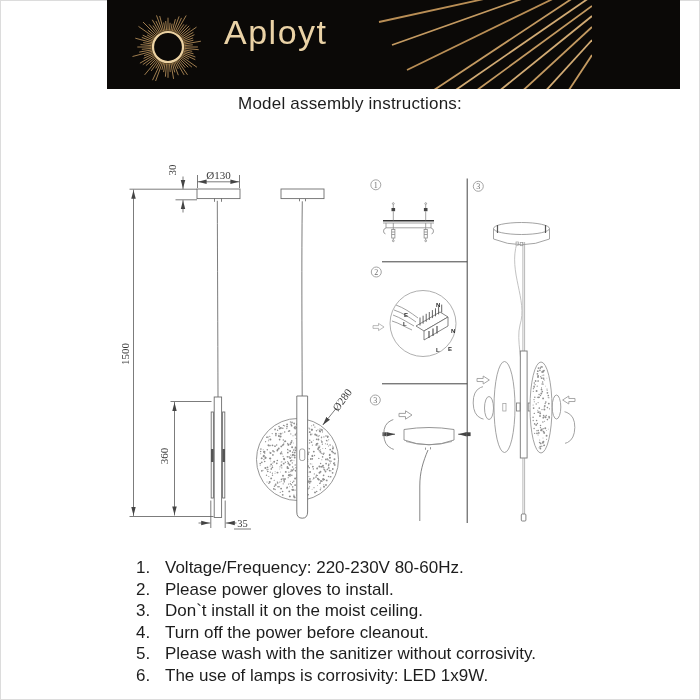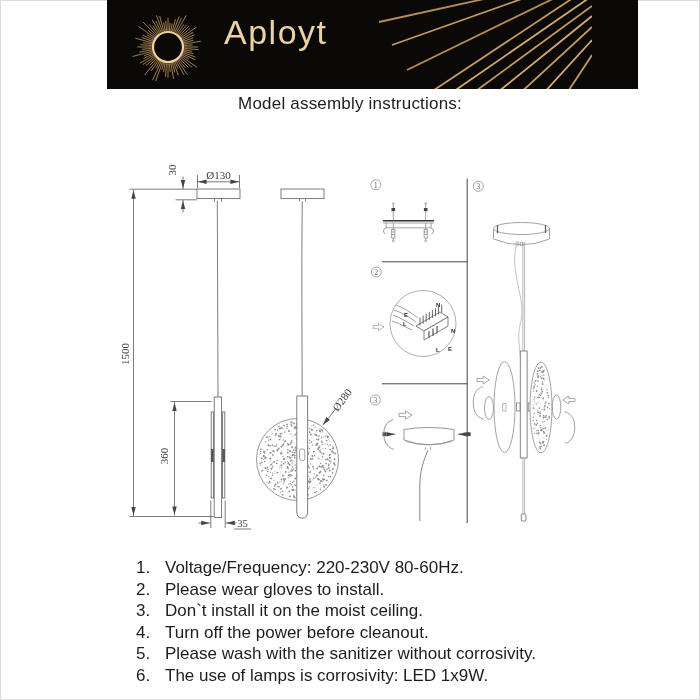--- a/index.html
+++ b/index.html
@@ -1,21 +1,21 @@
 <!DOCTYPE html>
 <html><head>
 <meta charset="utf-8">
 <style>
   html,body{margin:0;padding:0;}
   body{width:700px;height:700px;position:relative;background:#fff;
        font-family:"Liberation Sans",sans-serif;overflow:hidden;}
   .frame{position:absolute;inset:0;border:1px solid #dcdcdc;pointer-events:none;}
 
   
-  .banner{position:absolute;left:107px;top:0;width:531px;height:89px;
+  .banner{position:absolute;left:107px;top:0;width:573px;height:89px;
           background:#0b0907;overflow:hidden;}
   .banner svg{position:absolute;left:0;top:0;}
   .brand{position:absolute;left:117px;top:13px;font-size:34px;font-weight:400;
          letter-spacing:1.5px;color:#ead2a6;}
 
   
   .title-block{position:absolute;left:0;top:93px;width:700px;text-align:center;
                color:#1d1d1d;font-size:17px;line-height:21px;letter-spacing:.2px;}
 
   
@@ -1008,21 +1008,21 @@
   </g>
 </svg>
 
 <div class="instructions">
   <div class="row">
     <span class="num">1.</span>
     <span class="txt">Voltage/Frequency: 220-230V 80-60Hz.</span>
   </div>
   <div class="row">
     <span class="num">2.</span>
-    <span class="txt">Please wear gloves to install.</span>
+    <span class="txt">Please power gloves to install.</span>
   </div>
   <div class="row">
     <span class="num">3.</span>
     <span class="txt">Don`t install it on the moist ceiling.</span>
   </div>
   <div class="row">
     <span class="num">4.</span>
     <span class="txt">Turn off the power before cleanout.</span>
   </div>
   <div class="row">

